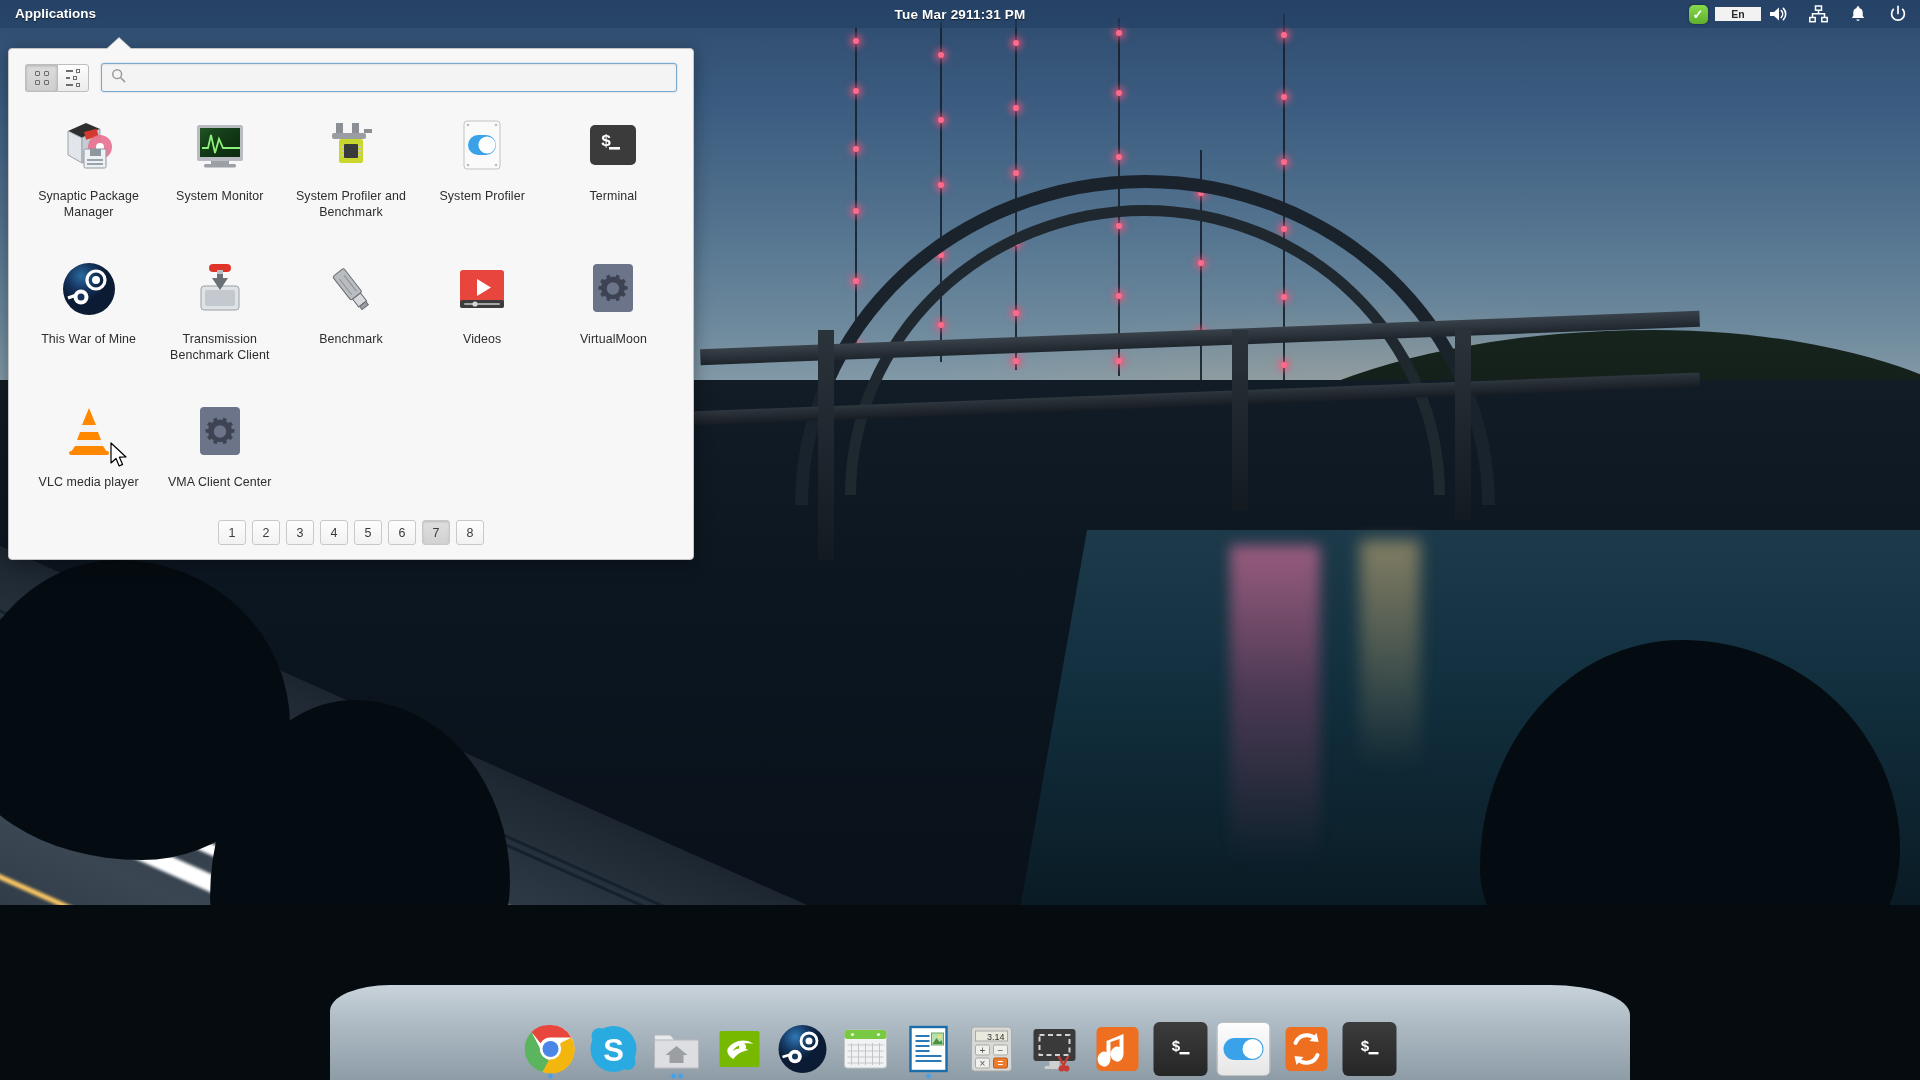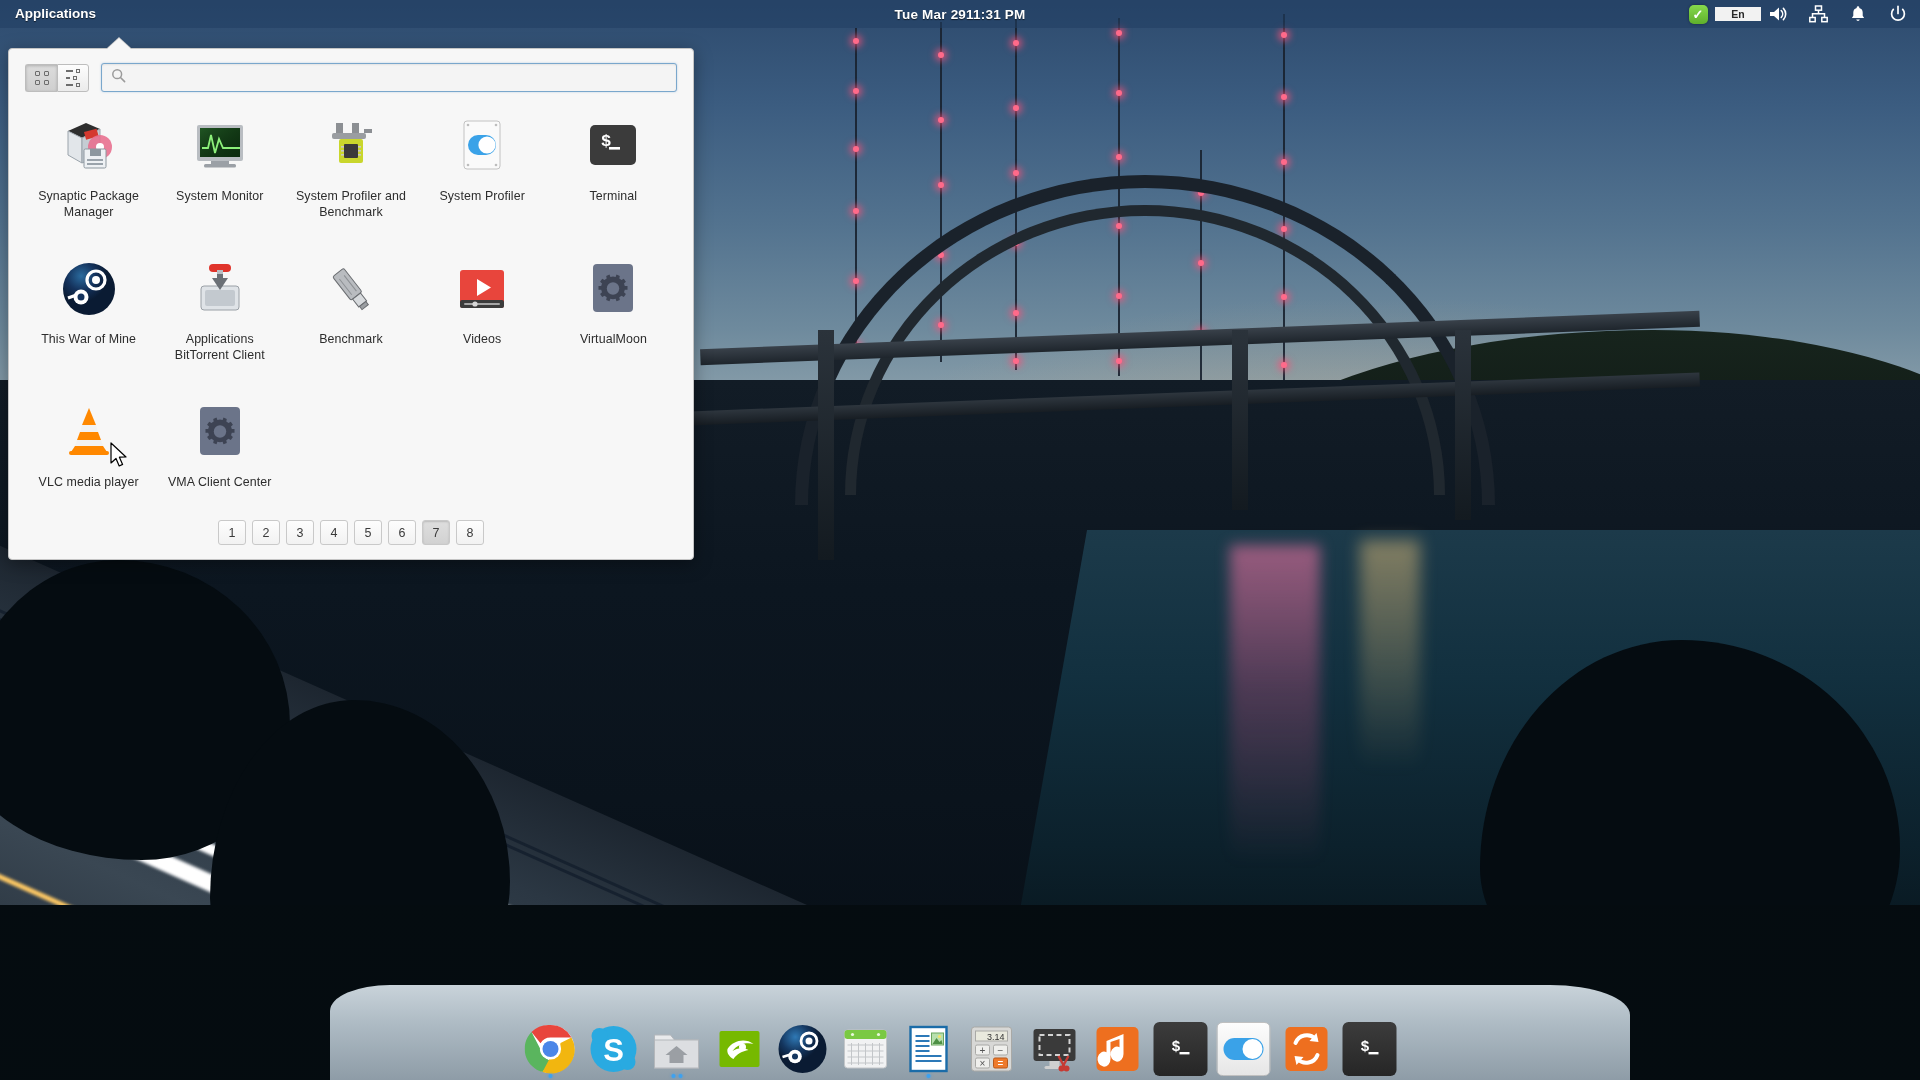--- a/index.html
+++ b/index.html
@@ -559,21 +559,21 @@
       <div class="app-icon">
         <svg width="58" height="58" viewBox="0 0 58 58">
           <rect x="18" y="4" width="22" height="8" rx="4" fill="#e0342b"></rect>
           <rect x="26" y="10" width="6" height="20" fill="#b9bec3"></rect>
           <rect x="10" y="26" width="38" height="24" rx="3" fill="#dfe3e7" stroke="#9aa0a6"></rect>
           <rect x="14" y="30" width="30" height="16" rx="2" fill="#c3c9cf"></rect>
           <polygon points="29,18 37,30 21,30" fill="#6b7076" transform="rotate(180 29 24)"></polygon>
           <rect x="26" y="14" width="6" height="12" fill="#6b7076"></rect>
         </svg>
       </div>
-      <div class="app-label">Applications BitTorrent Client</div>
+      <div class="app-label">Transmission Benchmark Client</div>
     </div>
 
     <div class="app-cell">
       <div class="app-icon">
         <svg width="58" height="58" viewBox="0 0 58 58">
           <g transform="rotate(-38 29 29)">
             <rect x="22" y="8" width="14" height="30" rx="2" fill="#b9bcc0" stroke="#6a6d71"></rect>
             <rect x="24" y="38" width="10" height="10" fill="#d7dadd" stroke="#6a6d71"></rect>
             <rect x="25" y="48" width="8" height="4" fill="#9b9ea2" stroke="#6a6d71"></rect>
             <line x1="26" y1="14" x2="26" y2="34" stroke="#8d9094"></line>

